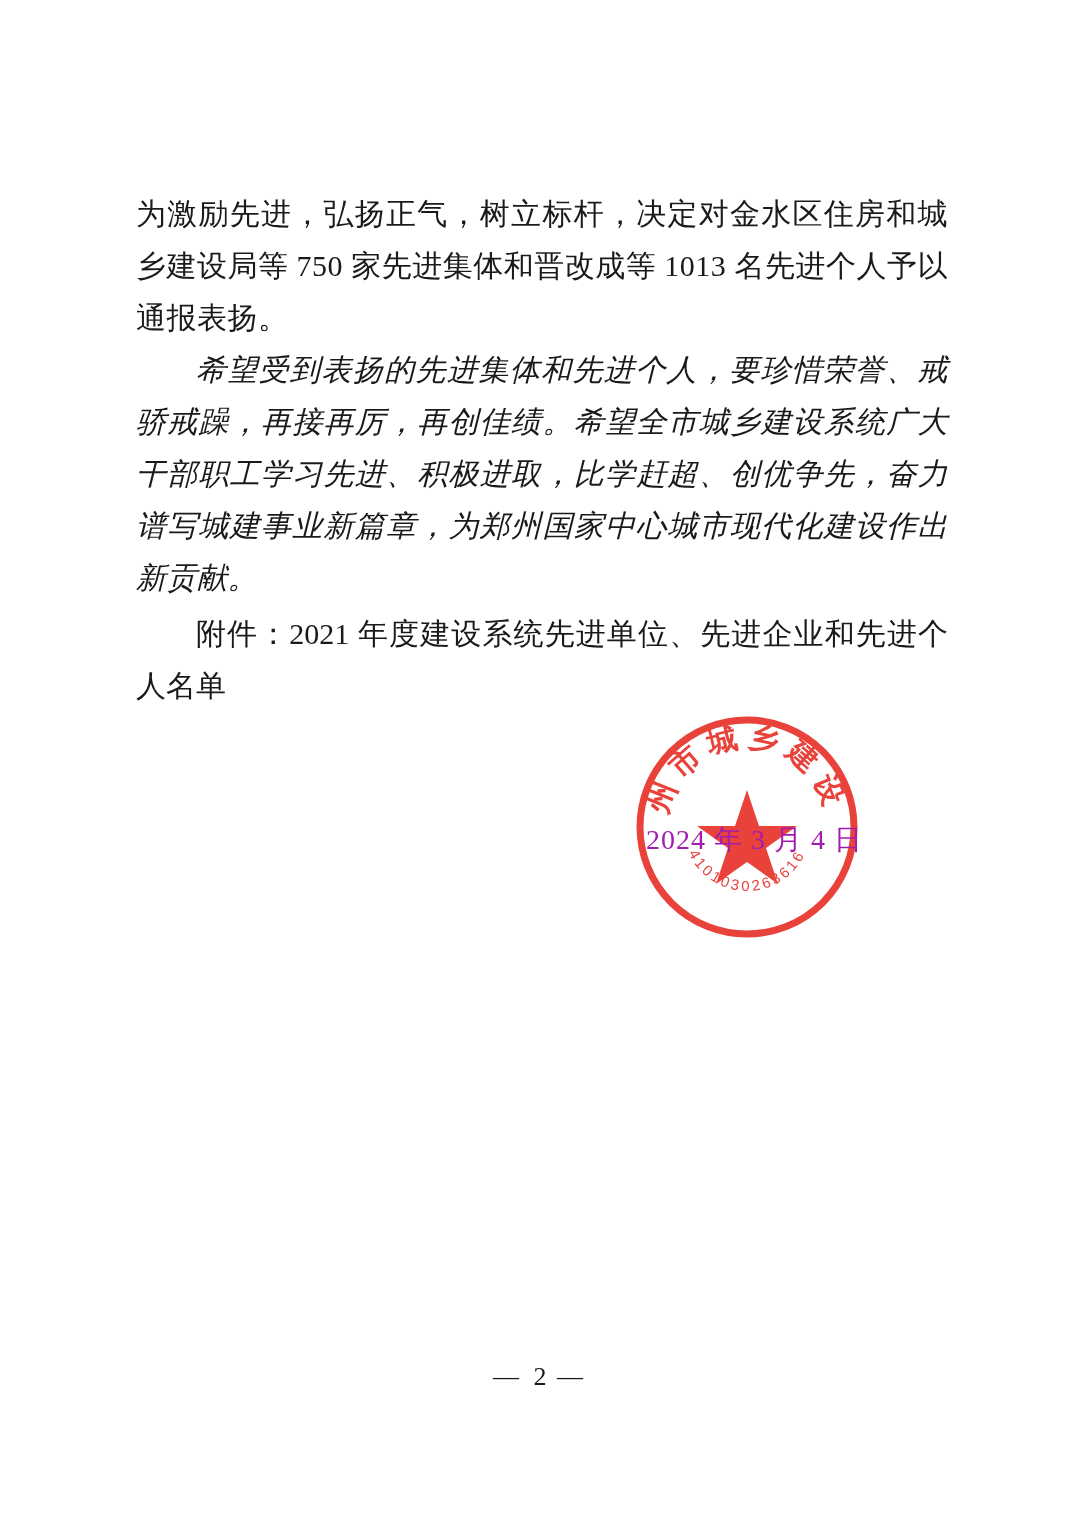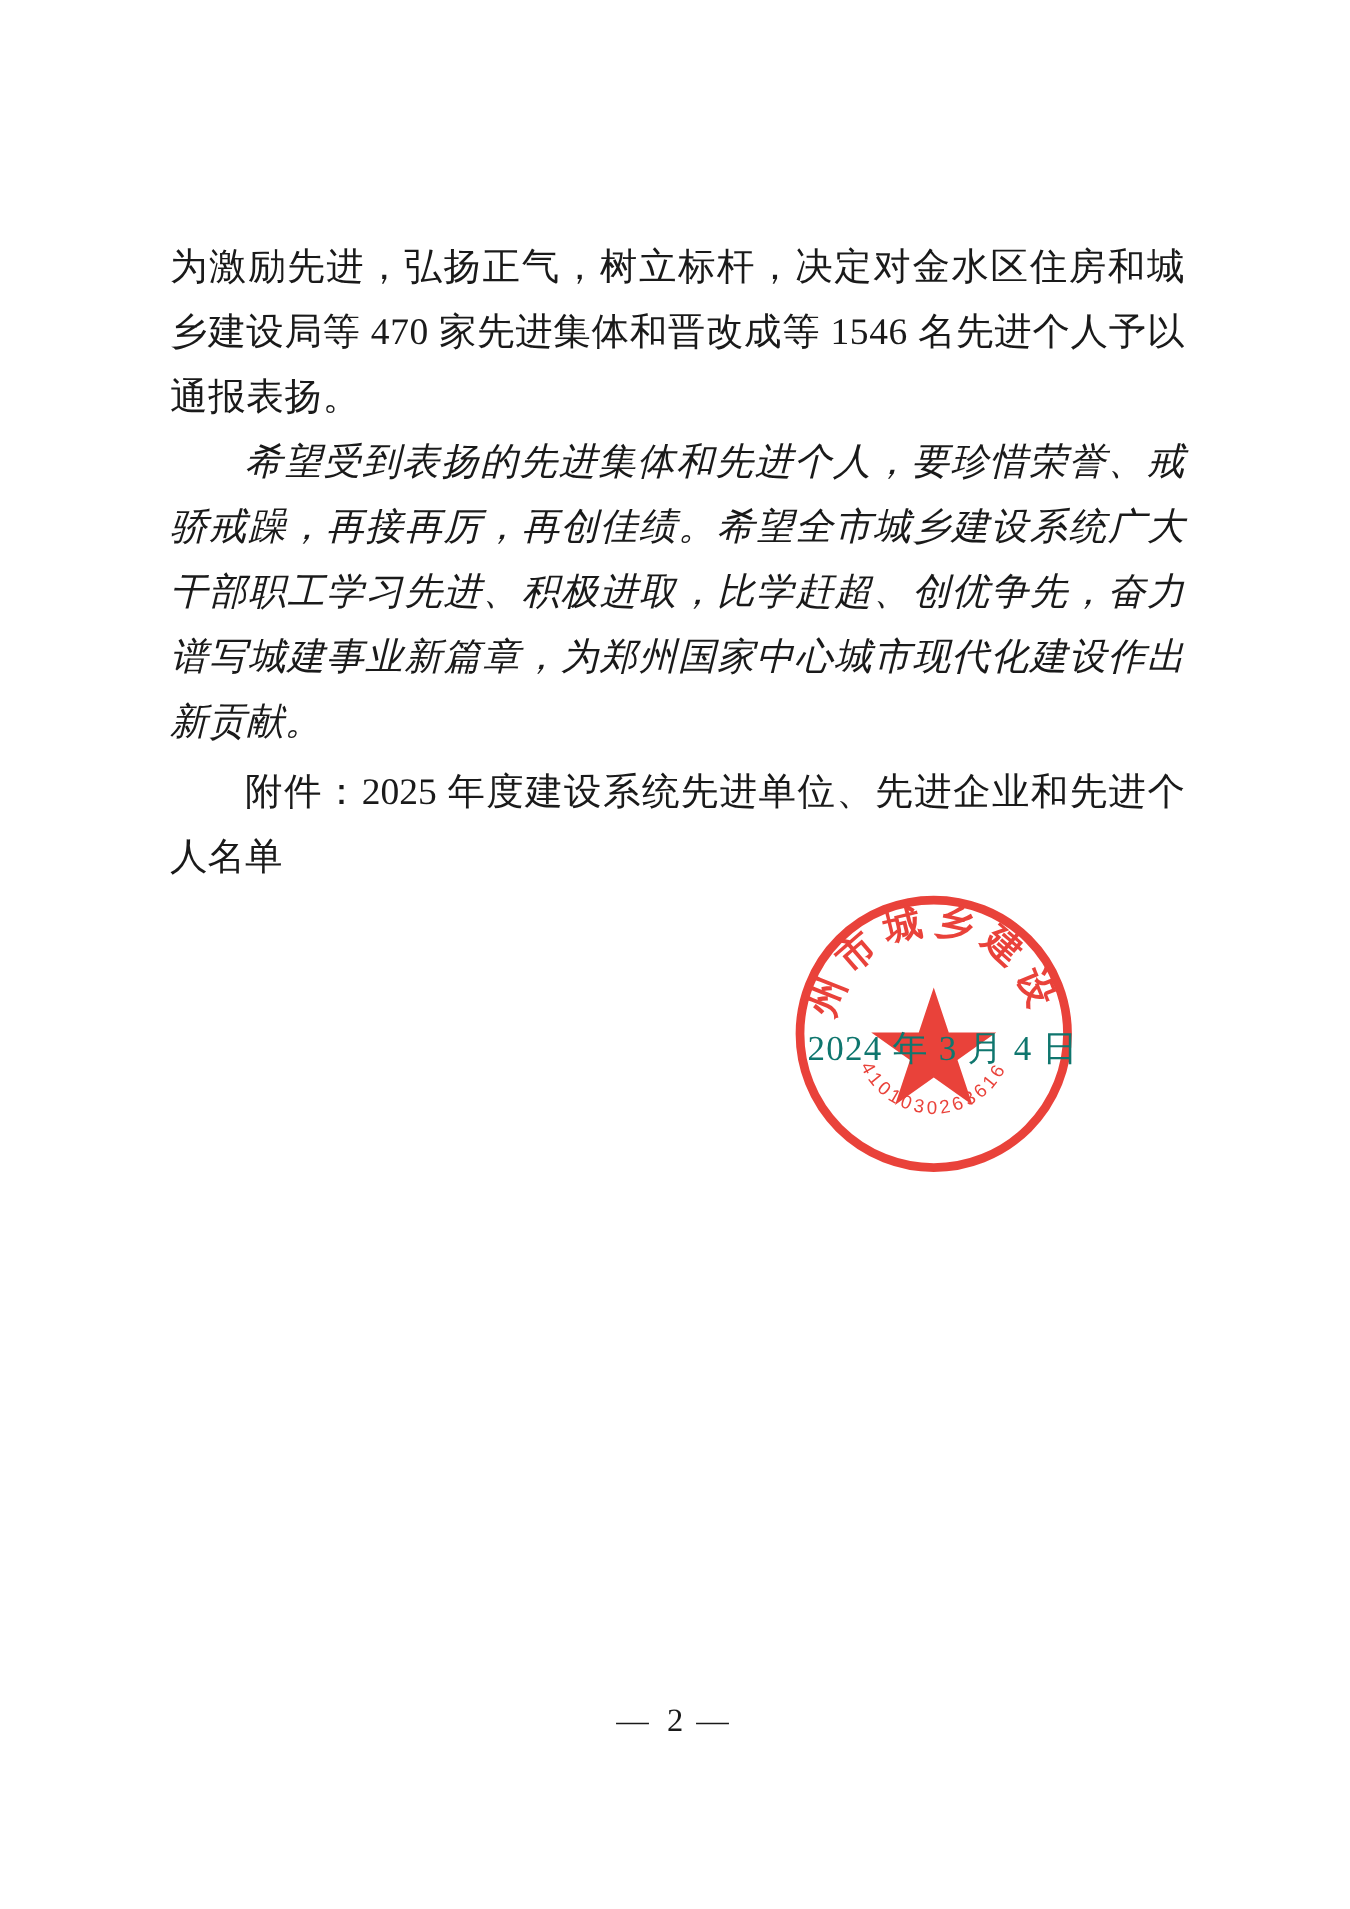--- a/index.html
+++ b/index.html
@@ -48,21 +48,21 @@
     text-align: justify;
     color: #1a1a1a;
   }
   .sign-date {
     position: absolute;
     left: 646px;
     top: 820px;
     font-size: 28px;
     line-height: 40px;
     letter-spacing: 1px;
-    color: #0f766e;
+    color: #a21caf;
     z-index: 3;
   }
   
   .seal {
     position: absolute;
     left: 632px;
     top: 712px;
     width: 230px;
     height: 230px;
     z-index: 2;
@@ -80,25 +80,25 @@
     letter-spacing: 4px;
   }
   .page-number .num { letter-spacing: 0; }
 </style>
 </head>
 <body>
 
 <div class="page">
 
   <div class="body-text">
-    <p class="para">为激励先进，弘扬正气，树立标杆，决定对金水区住房和城乡建设局等 470 家先进集体和晋改成等 1546 名先进个人予以通报表扬。</p>
+    <p class="para">为激励先进，弘扬正气，树立标杆，决定对金水区住房和城乡建设局等 750 家先进集体和晋改成等 1013 名先进个人予以通报表扬。</p>
     <p class="para indent">希望受到表扬的先进集体和先进个人，要珍惜荣誉、戒骄戒躁，再接再厉，再创佳绩。希望全市城乡建设系统广大干部职工学习先进、积极进取，比学赶超、创优争先，奋力谱写城建事业新篇章，为郑州国家中心城市现代化建设作出新贡献。</p>
   </div>
 
-  <div class="attach">附件：2025 年度建设系统先进单位、先进企业和先进个人名单</div>
+  <div class="attach">附件：2021 年度建设系统先进单位、先进企业和先进个人名单</div>
 
   <div class="seal">
     <svg width="230" height="230" viewBox="0 0 230 230" xmlns="http://www.w3.org/2000/svg">
       <circle cx="115" cy="115" r="107" fill="none" stroke="#e8322a" stroke-width="7"></circle>
       <path id="sealTop" d="M 115 115 m -80 0 a 80 80 0 1 1 160 0" fill="none"></path>
       <path id="sealBottom" d="M 115 115 m -64 0 a 64 64 0 0 0 128 0" fill="none"></path>
       <text font-family="'Liberation Serif', serif" font-size="30" font-weight="bold" fill="#e8322a" letter-spacing="8">
         <textPath href="#sealTop" startOffset="50%" text-anchor="middle">郑州市城乡建设局</textPath>
       </text>
       <text font-family="'Liberation Sans', sans-serif" font-size="15" fill="#e8322a" letter-spacing="3">

